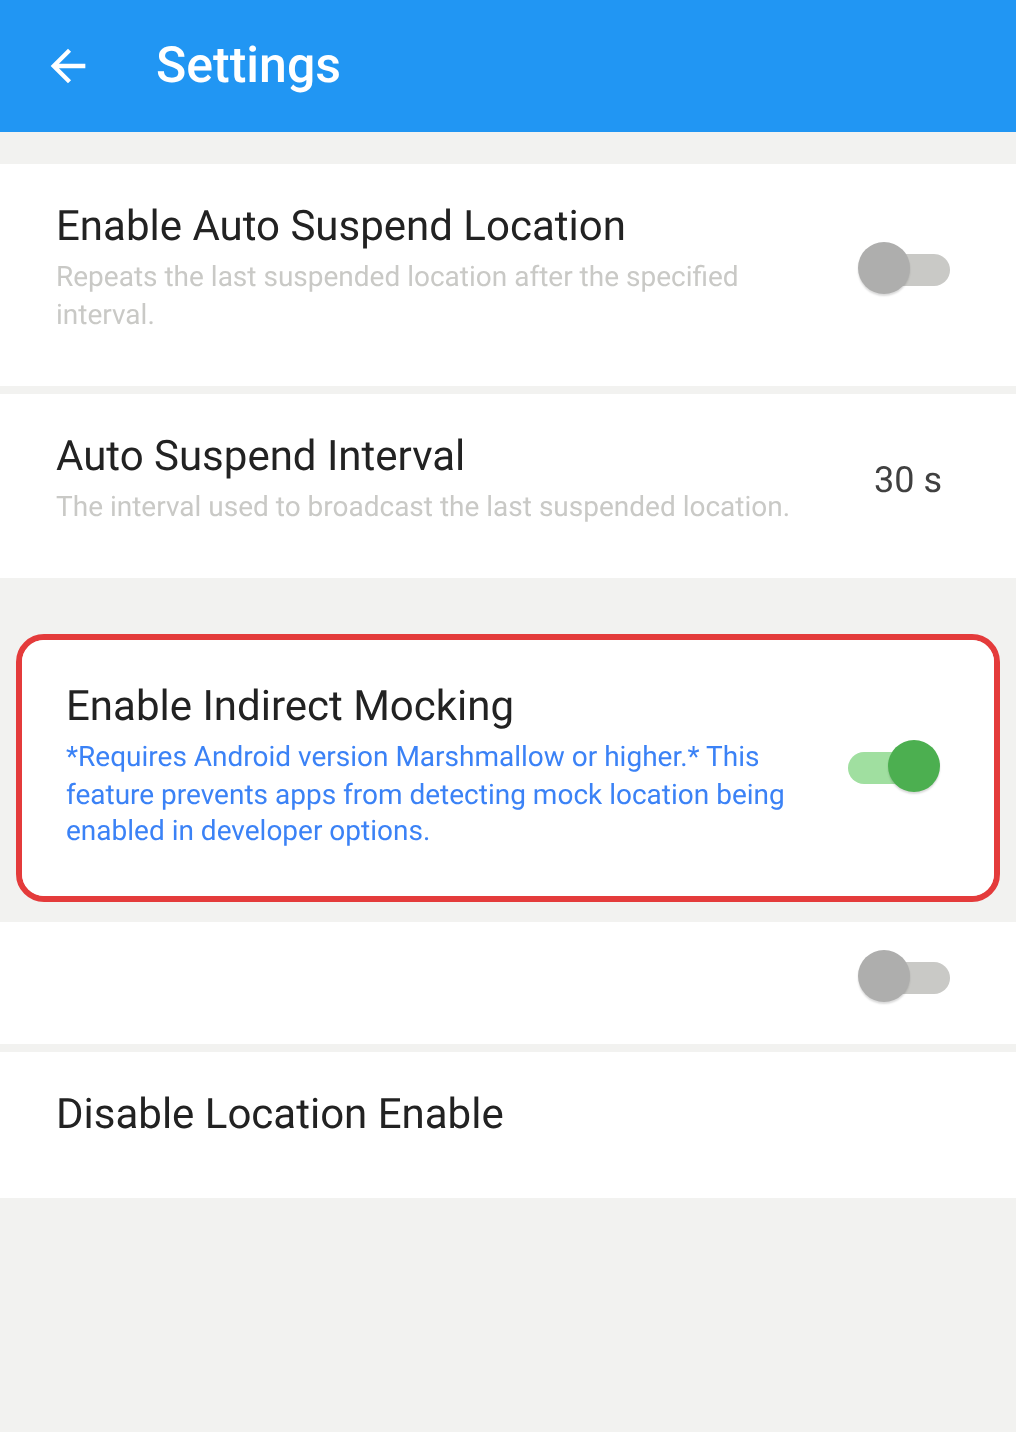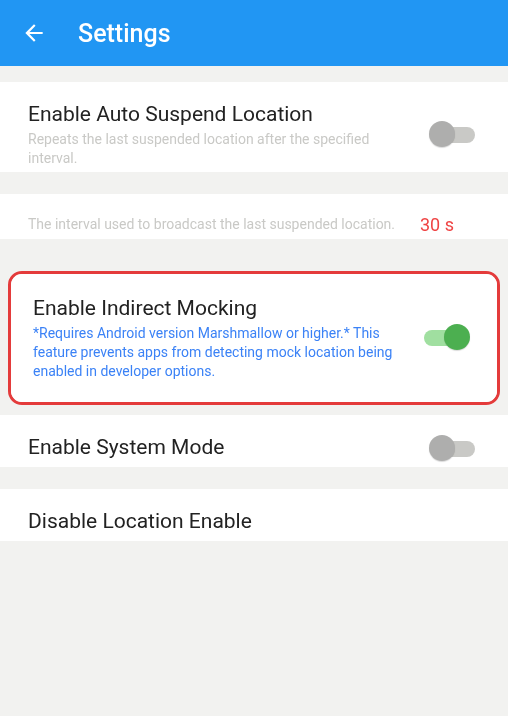--- a/index.html
+++ b/index.html
@@ -31,24 +31,24 @@
   .header-title {
     font-size: 25px;
     font-weight: 500;
   }
   .list {
     display: flex;
     flex-direction: column;
   }
   .item {
     background: #fff;
-    padding: 20px 20px 4px 28px;
+    padding: 20px 20px 25px 28px;
     display: flex;
     align-items: center;
-    margin-bottom: 22px;
+    margin-bottom: 4px;
     position: relative;
   }
   .item-text {
     flex: 1;
     padding-right: 14px;
   }
   .item-title {
     font-size: 21px;
     color: #222;
     margin-bottom: 4px;
@@ -63,22 +63,22 @@
   }
   .control {
     flex: 0 0 68px;
     display: flex;
     align-items: center;
     justify-content: center;
   }
   .item-value {
     flex: 0 0 68px;
     font-size: 18px;
-    color: #ef4444;
-    text-align: left;
+    color: #404040;
+    text-align: center;
   }
   
   .switch {
     position: relative;
     width: 42px;
     height: 16px;
     background: #c9c9c6;
     border-radius: 10px;
   }
   .switch .knob {
@@ -96,21 +96,21 @@
   }
   .switch.on .knob {
     background: #4caf50;
     left: auto;
     right: -4px;
   }
   
   .highlight-box {
     border: 3px solid #e43b3b;
     border-radius: 14px;
-    margin: 10px 8px 10px 8px;
+    margin: 24px 8px 10px 8px;
   }
   .highlight-box .item {
     margin-bottom: 0;
     background: #fff;
     border-radius: 11px;
     padding: 22px 18px 22px 22px;
   }
   .spacer-top {
     height: 16px;
   }
@@ -138,20 +138,21 @@
     </div>
     <div class="control">
       <div class="switch">
         <div class="knob"></div>
       </div>
     </div>
   </div>
 
   <div class="item">
     <div class="item-text">
+      <div class="item-title">Auto Suspend Interval</div>
       <div class="item-sub">The interval used to broadcast the last suspended location.</div>
     </div>
     <div class="item-value">30 s</div>
   </div>
 
   <div class="highlight-box">
     <div class="item">
       <div class="item-text">
         <div class="item-title">Enable Indirect Mocking</div>
         <div class="item-sub dark">*Requires Android version Marshmallow or higher.* This feature prevents apps from detecting mock location being enabled in developer options.</div>
@@ -159,21 +160,20 @@
       <div class="control">
         <div class="switch on">
           <div class="knob"></div>
         </div>
       </div>
     </div>
   </div>
 
   <div class="item">
     <div class="item-text">
-      <div class="item-title">Enable System Mode</div>
     </div>
     <div class="control">
       <div class="switch">
         <div class="knob"></div>
       </div>
     </div>
   </div>
 
   <div class="item">
     <div class="item-text">

